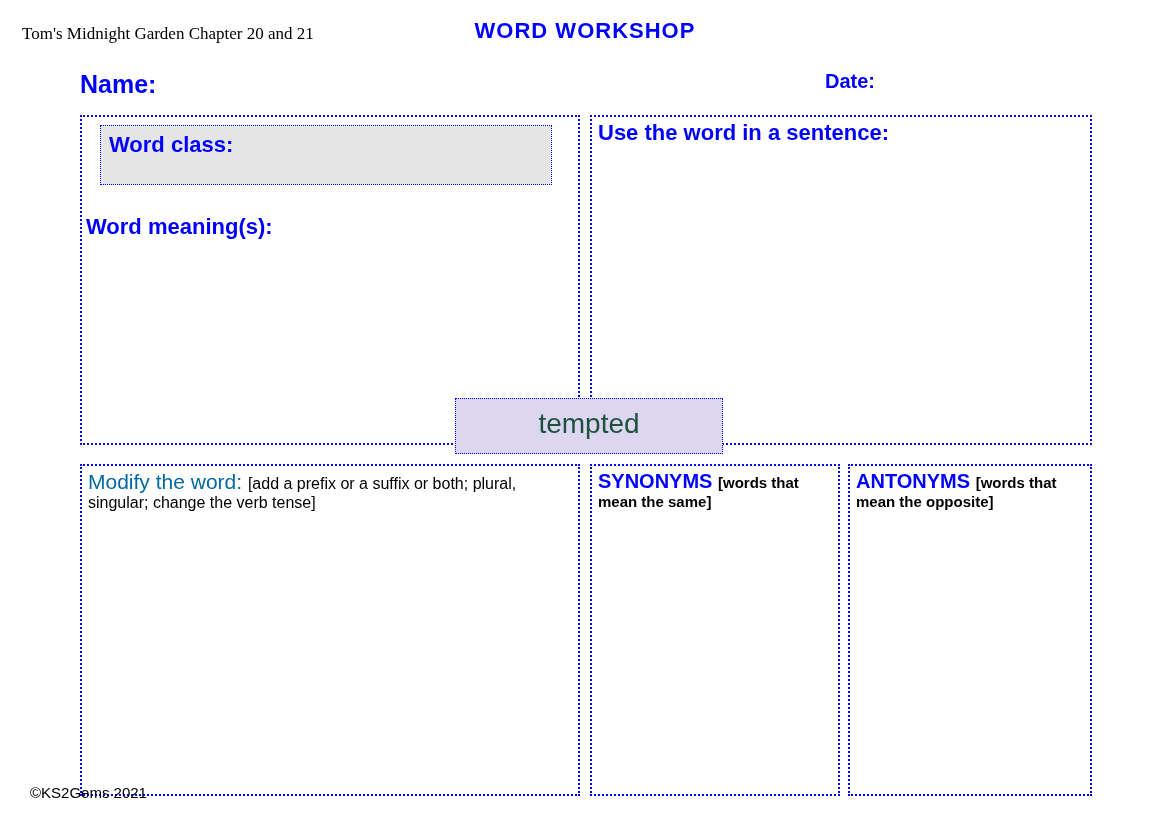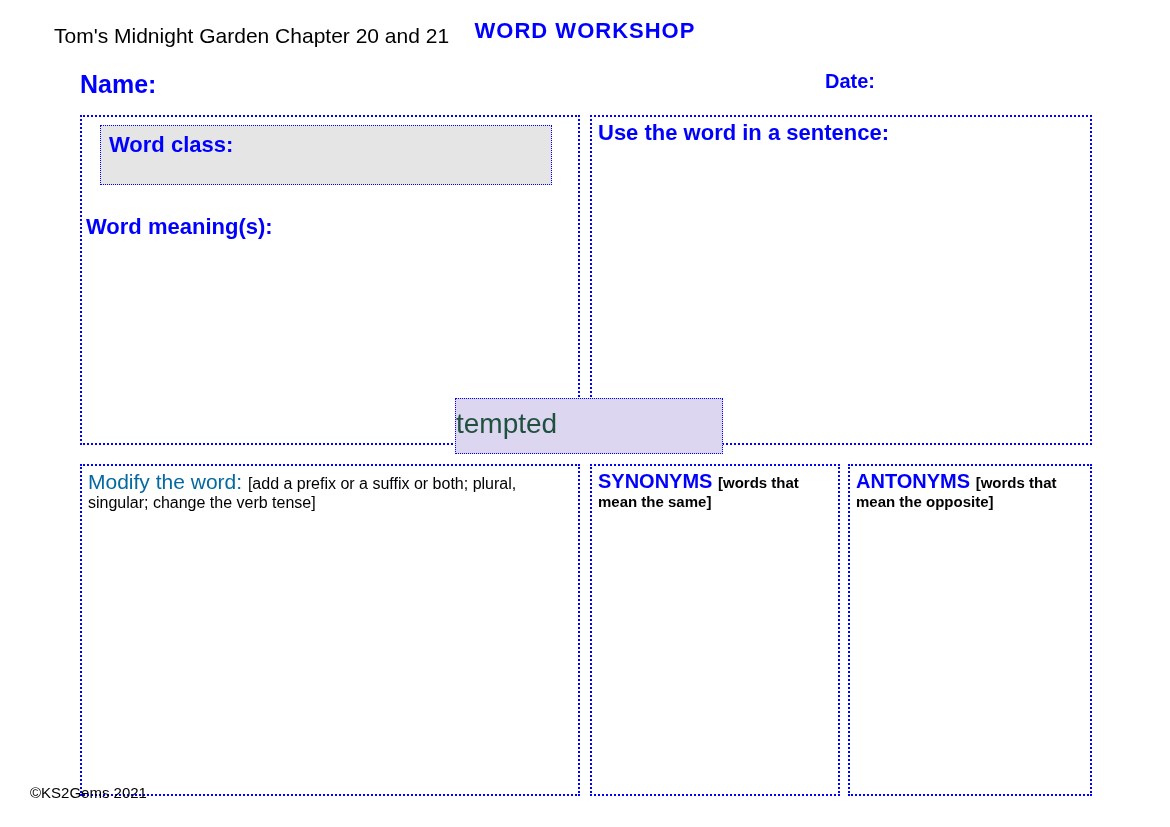--- a/index.html
+++ b/index.html
@@ -7,24 +7,23 @@
     width: 1170px;
     height: 827px;
     background: white;
     font-family: "Comic Sans MS", "Comic Sans", cursive, sans-serif;
     position: relative;
   }
   .chapter-label {
     position: absolute;
     top: 24px;
     left: 22px;
-    font-family: Liberation Sans, sans-serif;
-    font-size: 21px;
+    font-family: Liberation Serif, serif;
+    font-size: 17px;
     color: #000;
-    margin-left: 32px;
   }
   .title {
     position: absolute;
     top: 18px;
     left: 0;
     width: 100%;
     text-align: center;
     font-size: 22px;
     font-weight: bold;
     color: #0000ff;
@@ -90,21 +89,21 @@
     color: #0000ff;
   }
   .centerword {
     position: absolute;
     top: 398px;
     left: 455px;
     width: 268px;
     height: 56px;
     background: #dcd6f0;
     border: 1px dotted #0000ff;
-    text-align: left;
+    text-align: center;
     font-size: 28px;
     color: #20513e;
     line-height: 50px;
     z-index: 10;
   }
   .modify-container {
     position: absolute;
     top: 470px;
     left: 88px;
     width: 480px;

